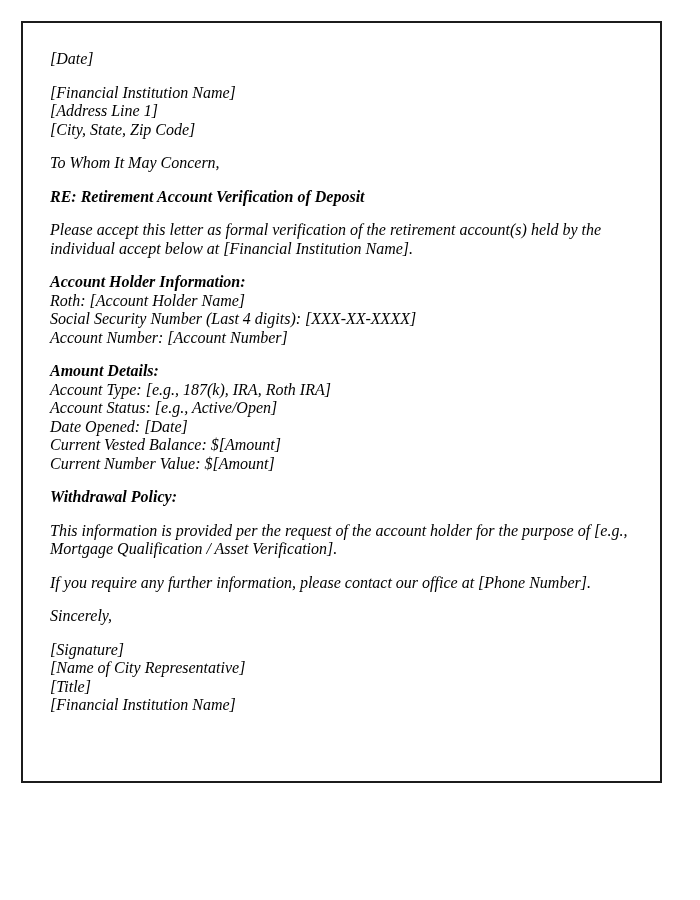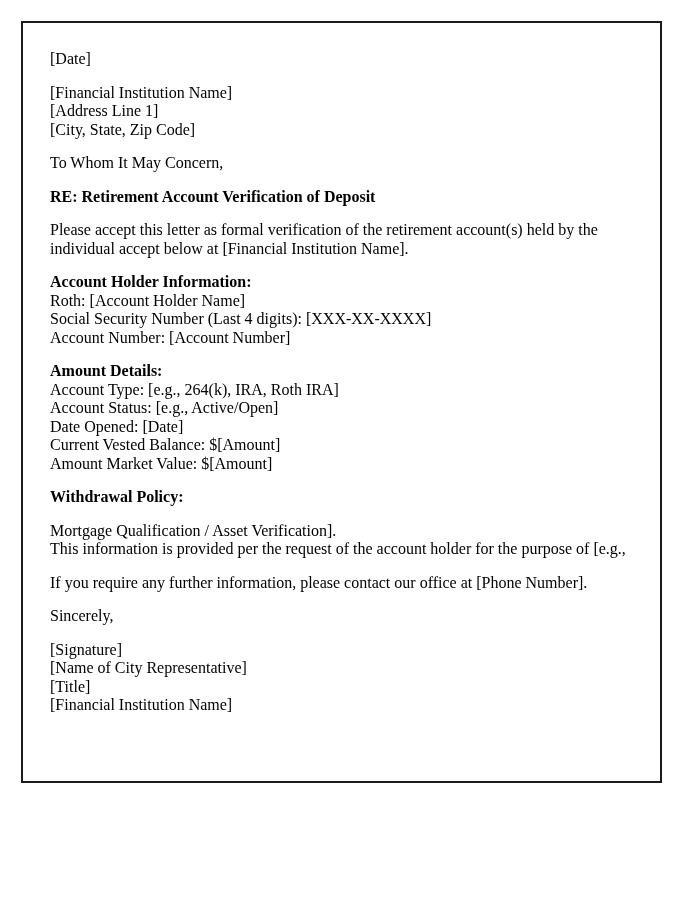--- a/index.html
+++ b/index.html
@@ -26,20 +26,21 @@
     background: #ffffff;
     padding: 27px 18px 0 27px;
   }
   .para {
     margin: 0 0 15px 0;
   }
   .line {
     font-size: 16px;
     line-height: 18.5px;
     white-space: nowrap;
+    font-style: italic;
   }
   .bold {
     font-weight: bold;
   }
 </style>
 </head>
 <body style="background: rgb(255, 255, 255); color: rgb(0, 0, 0);">
 
 <div class="page" style="border-color: rgb(28, 28, 28);">
 
@@ -68,34 +69,34 @@
 
   <div class="para">
     <div class="line bold">Account Holder Information:</div>
     <div class="line">Roth: [Account Holder Name]</div>
     <div class="line">Social Security Number (Last 4 digits): [XXX-XX-XXXX]</div>
     <div class="line">Account Number: [Account Number]</div>
   </div>
 
   <div class="para">
     <div class="line bold">Amount Details:</div>
-    <div class="line">Account Type: [e.g., 264(k), IRA, Roth IRA]</div>
+    <div class="line">Account Type: [e.g., 187(k), IRA, Roth IRA]</div>
     <div class="line">Account Status: [e.g., Active/Open]</div>
     <div class="line">Date Opened: [Date]</div>
     <div class="line">Current Vested Balance: $[Amount]</div>
-    <div class="line">Amount Market Value: $[Amount]</div>
+    <div class="line">Current Number Value: $[Amount]</div>
   </div>
 
   <div class="para">
     <div class="line bold">Withdrawal Policy:</div>
   </div>
 
   <div class="para">
+    <div class="line">This information is provided per the request of the account holder for the purpose of [e.g.,</div>
     <div class="line">Mortgage Qualification / Asset Verification].</div>
-    <div class="line">This information is provided per the request of the account holder for the purpose of [e.g.,</div>
   </div>
 
   <div class="para">
     <div class="line">If you require any further information, please contact our office at [Phone Number].</div>
   </div>
 
   <div class="para">
     <div class="line">Sincerely,</div>
   </div>
 

